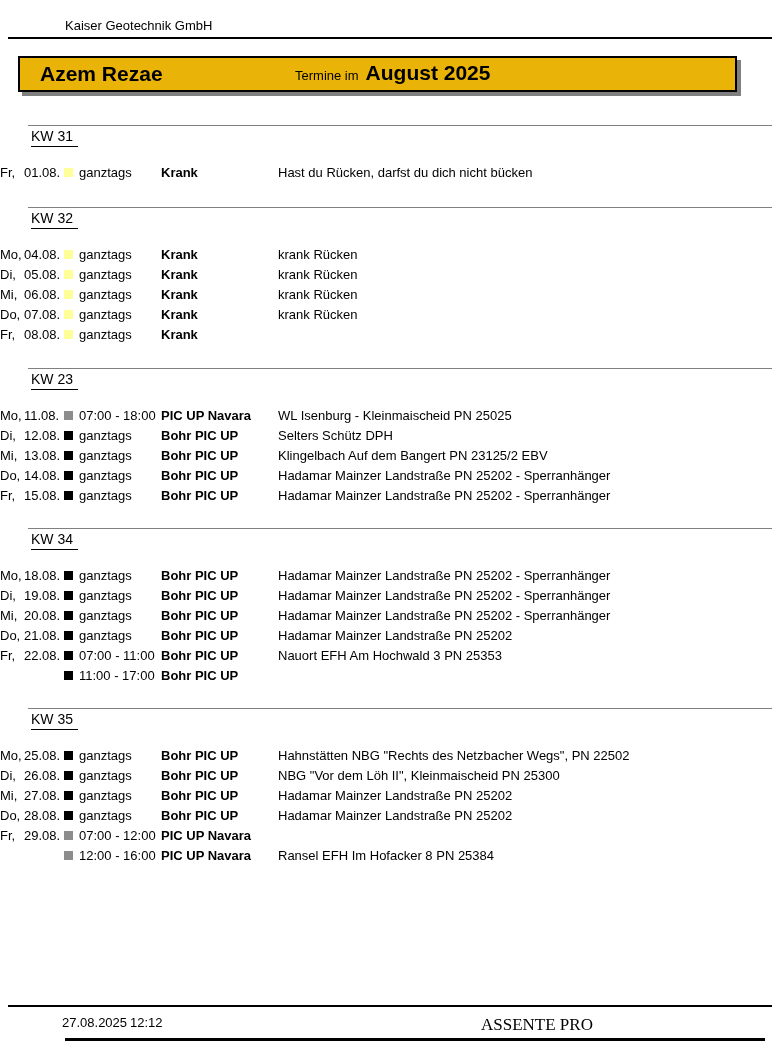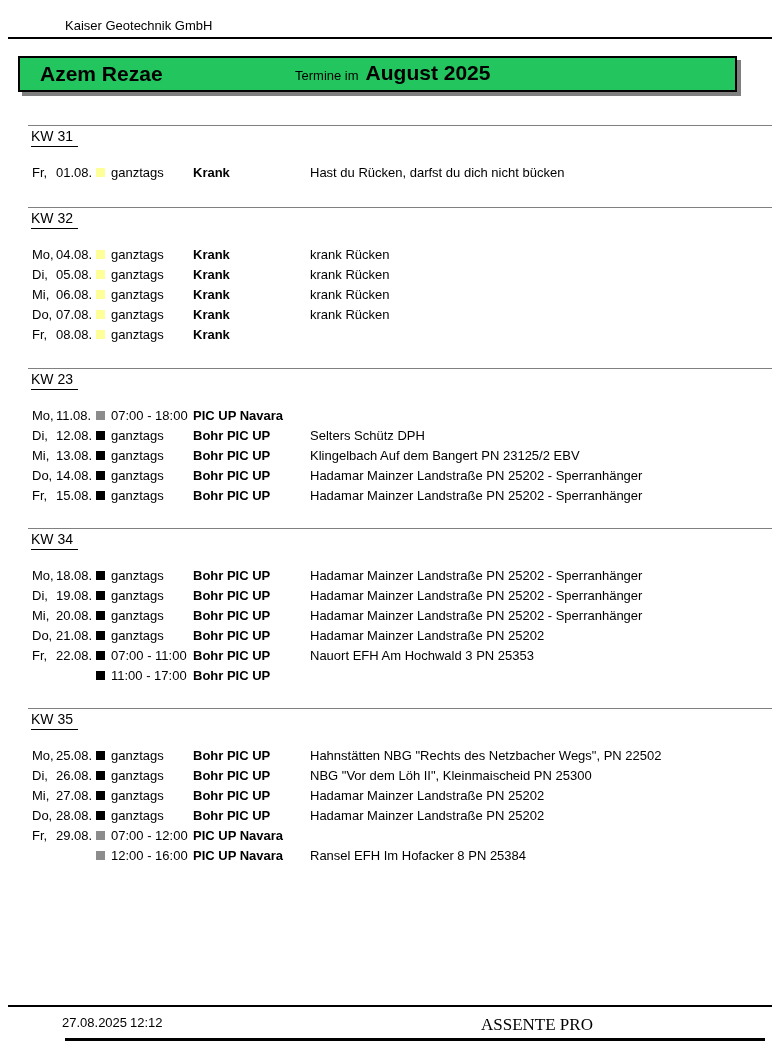--- a/index.html
+++ b/index.html
@@ -8,37 +8,37 @@
     font-family:"Liberation Sans", sans-serif; color:#000; overflow:hidden;
   }
 
   
   .company { position:absolute; left:65px; top:18px; font-size:13px; }
   .header-rule { position:absolute; left:8px; top:37px; width:764px; height:2px; background:#000; }
 
   
   .title-box {
     position:absolute; left:18px; top:56px; width:719px; height:36px;
-    box-sizing:border-box; border:2px solid #000; background:#22c55e;
+    box-sizing:border-box; border:2px solid #000; background:#eab308;
     box-shadow:4px 4px 0 #7f7f7f;
   }
   .title-name { position:absolute; left:20px; top:50%; transform:translateY(-50%);
     font-size:21px; font-weight:bold; white-space:nowrap; }
   .title-right { position:absolute; left:275px; bottom:5px; display:flex;
     align-items:baseline; gap:7px; white-space:nowrap; }
   .title-prefix { font-size:13px; }
   .title-month { font-size:21px; font-weight:bold; }
 
   
   .section { position:absolute; left:0; width:780px; }
   .sec-rule { position:absolute; top:0; left:28px; width:744px; height:1px; background:#808080; }
   .week-heading { position:absolute; top:3px; left:31px; font-size:14px;
     border-bottom:1px solid #000; padding:0 5px 2px 0; }
   .rows { position:absolute; top:37px; left:0; width:780px; }
-  .row { height:20px; display:flex; align-items:center; padding-left:32px; font-size:13px; }
+  .row { height:20px; display:flex; align-items:center; font-size:13px; }
   .row > * { flex:none; white-space:nowrap; }
   .cell-day    { width:24px; }
   .cell-date   { width:40px; }
   .cell-marker { width:15px; display:flex; align-items:center; }
   .marker      { width:9px; height:9px; display:inline-block; }
   .cell-time   { width:82px; }
   .cell-type   { width:117px;font-weight:bold; }
   .cell-desc   { white-space:pre; }
 
   
@@ -148,20 +148,21 @@
     <div class="week-heading">KW 23</div>
     <div class="rows">
   <div class="row">
     <span class="cell-day">Mo,</span>
     <span class="cell-date">11.08.</span>
     <span class="cell-marker">
       <span class="marker" style="background: rgb(140, 140, 140);"></span>
     </span>
     <span class="cell-time">07:00 - 18:00</span>
     <span class="cell-type">PIC UP Navara</span>
+    <span class="cell-desc">WL Isenburg - Kleinmaischeid PN 25025</span>
   </div>
 
   <div class="row">
     <span class="cell-day">Di,</span>
     <span class="cell-date">12.08.</span>
     <span class="cell-marker">
       <span class="marker" style="background: rgb(0, 0, 0);"></span>
     </span>
     <span class="cell-time">ganztags</span>
     <span class="cell-type">Bohr PIC UP</span>

